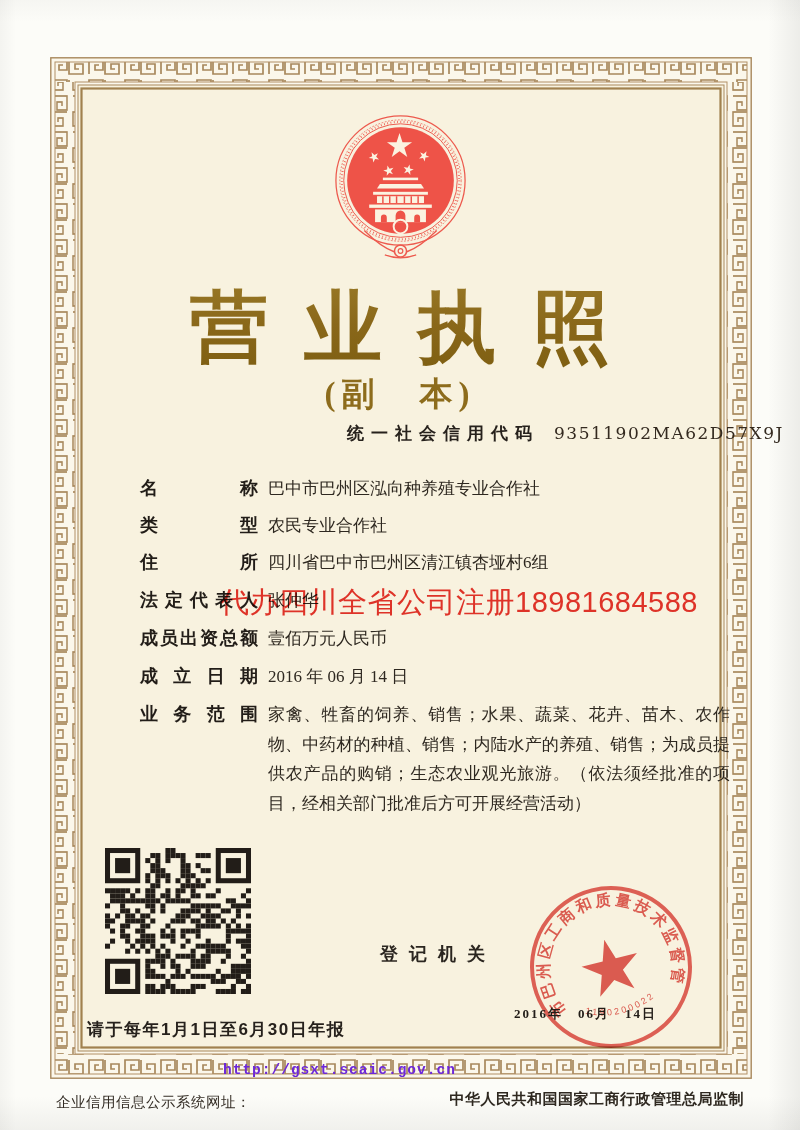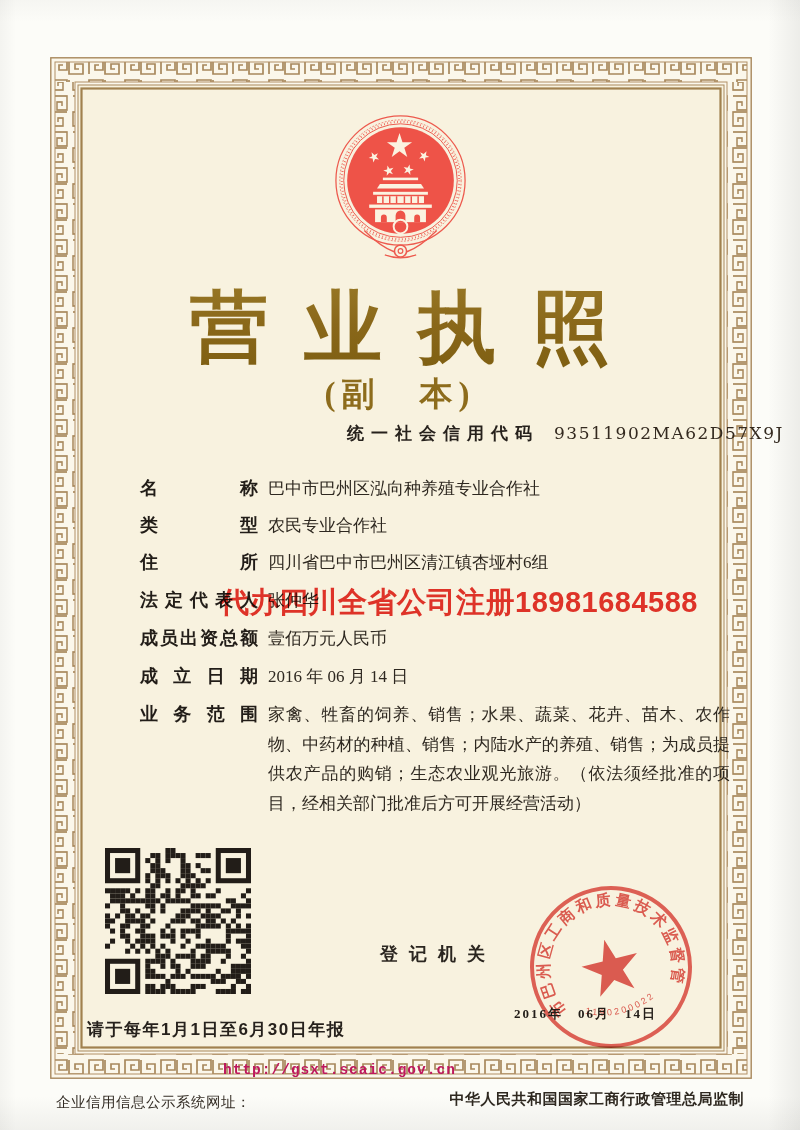--- a/index.html
+++ b/index.html
@@ -52,21 +52,21 @@
     font-family:"Liberation Sans", sans-serif;font-weight:700;font-size:18px;color:#221d18;
     text-align:justify;text-align-last:justify;
   }
   .fvalue{margin-left:10px;font-size:17px;color:#2e2820;width:462px;line-height:29.5px;text-align:justify;}
   .fvalue.nowrap{white-space:nowrap;width:auto;text-align:left;}
   .r0{top:0;} .r1{top:37px;} .r2{top:74px;} .r3{top:112px;} .r4{top:150px;} .r5{top:188px;} .r6{top:226px;}
 
   
   #watermark{
     left:220px;top:583px;white-space:nowrap;z-index:6;
-    font-family:"Liberation Sans", sans-serif;font-weight:700;font-size:29px;
+    font-family:"Liberation Sans", sans-serif;font-weight:400;font-size:29px;
     color:#e3231b;letter-spacing:.5px;mix-blend-mode:multiply;opacity:.92;
   }
 
   
   #qr{left:105px;top:848px;width:146px;height:146px;}
 
   
   #authority{
     left:380px;top:942px;font-size:18px;font-weight:600;letter-spacing:11px;
     color:#2b2620;white-space:nowrap;
@@ -83,21 +83,21 @@
 
   
   #annual-note{
     left:87px;top:1018px;font-family:"Liberation Sans", sans-serif;font-weight:600;
     font-size:17px;letter-spacing:1.5px;color:#26211c;white-space:nowrap;
   }
 
   
   #website{
     left:223px;top:1062px;font-family:"Liberation Mono", monospace;font-weight:700;
-    font-size:14.5px;letter-spacing:1px;color:#be185d;white-space:nowrap;z-index:5;
+    font-size:14.5px;letter-spacing:1px;color:#6d28d9;white-space:nowrap;z-index:5;
   }
 
   
   #footer-left{left:56px;top:1093px;font-size:14.5px;letter-spacing:.5px;color:#332c24;white-space:nowrap;}
   #footer-right{right:56px;top:1090px;font-size:15px;font-weight:600;letter-spacing:.5px;color:#2e2820;white-space:nowrap;}
 </style>
 </head>
 <body>
 
 <div id="page">

